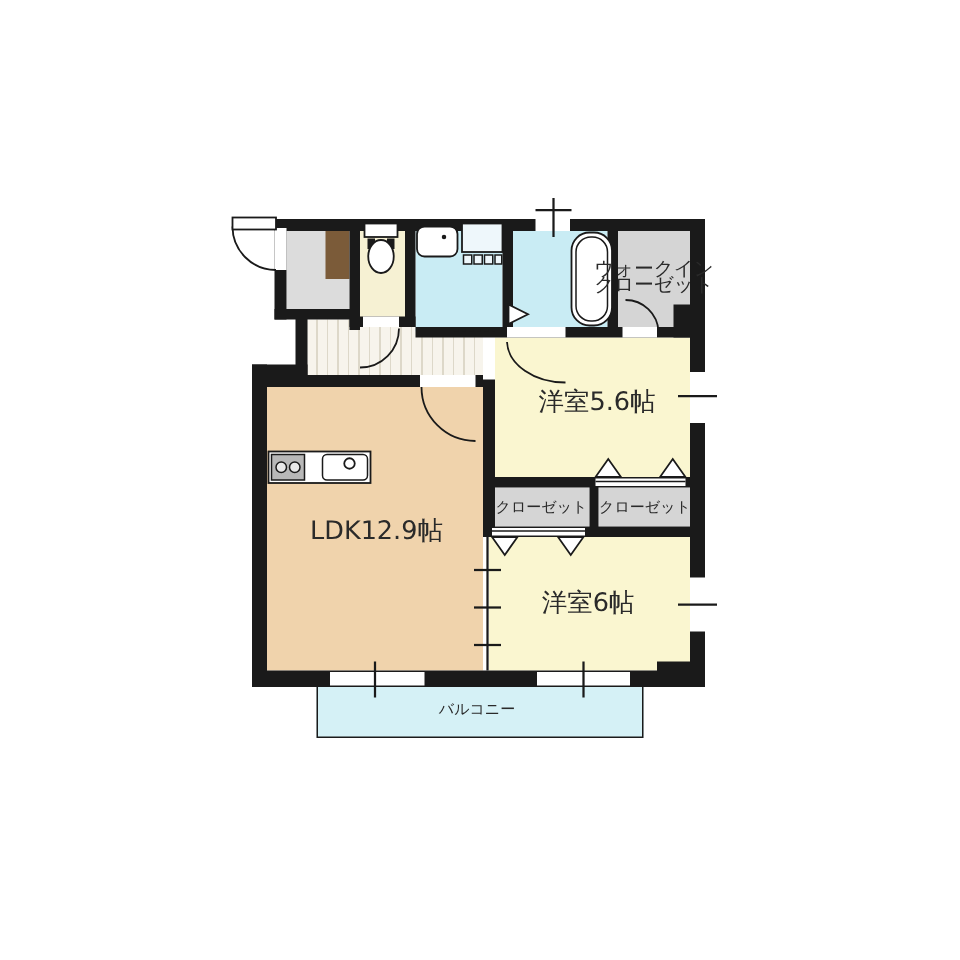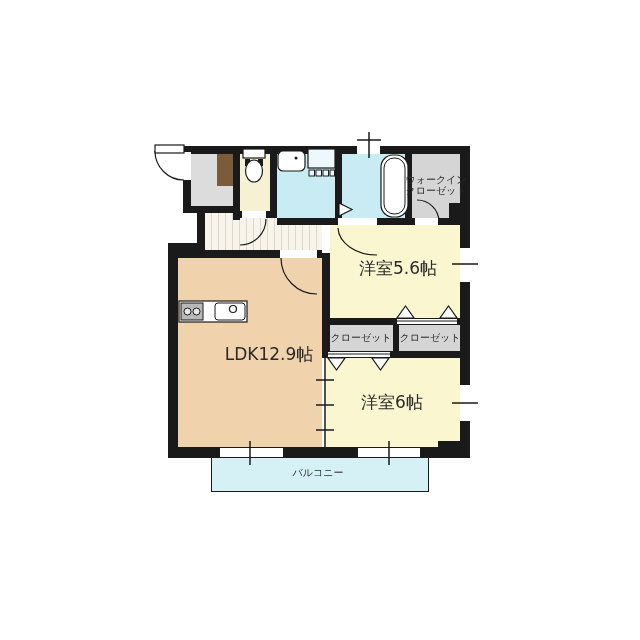--- a/index.html
+++ b/index.html
@@ -8,21 +8,21 @@
     font-family:"DejaVu Sans","Liberation Sans",sans-serif;color:#1d1d1d;
   }
   .abs{position:absolute;}
   .wall{position:absolute;background:#1a1a1a;}
   .gap{position:absolute;background:#ffffff;}
   .room-label{
     position:absolute;transform:translate(-50%,-50%);
     font-size:17px;color:#2a2a2a;white-space:nowrap;letter-spacing:0px;
   }
   .small-label{font-size:10px;}
-  .tiny-label{font-size:10px;line-height:11px;text-align:center;}
+  .tiny-label{font-size:13px;line-height:11px;text-align:center;}
   .floor-ldk{background:#f0d3ac;}
   .floor-bedroom{background:#faf6d0;}
   .floor-toilet{background:#f6f1d3;}
   .floor-water{background:#c9ecf4;}
   .floor-closet{background:#d5d5d5;}
   .floor-entry{background:#dcdcdc;}
   .floor-hall{background:repeating-linear-gradient(90deg,#f7f4ec 0 6px,#ddd8c9 6px 7px);}
   svg{position:absolute;left:0;top:0;pointer-events:none;}
 </style>
 </head>
@@ -149,21 +149,21 @@
     <g>
       <rect x="179" y="301" width="68" height="21" fill="#ffffff" stroke="#1a1a1a" stroke-width="1.2"></rect>
       <rect x="181" y="303" width="22" height="17" fill="#b8b8b8" stroke="#1a1a1a" stroke-width="1"></rect>
       <circle cx="187.5" cy="311.5" r="3.5" fill="#e8e8e8" stroke="#1a1a1a" stroke-width="1"></circle>
       <circle cx="196.5" cy="311.5" r="3.5" fill="#e8e8e8" stroke="#1a1a1a" stroke-width="1"></circle>
       <rect x="215" y="303" width="30" height="17" rx="3" fill="#ffffff" stroke="#1a1a1a" stroke-width="1"></rect>
       <circle cx="233" cy="309" r="3.5" fill="none" stroke="#1a1a1a" stroke-width="1.2"></circle>
     </g>
   </svg>
 
-  <div class="room-label" style="left:251px;top:354px;margin-left:18px;">LDK12.9帖</div>
+  <div class="room-label" style="left:251px;top:354px;">LDK12.9帖</div>
   <div class="room-label" style="left:398px;top:268px;">洋室5.6帖</div>
   <div class="room-label" style="left:392px;top:402px;">洋室6帖</div>
   <div class="room-label small-label" style="left:361px;top:338px;">クローゼット</div>
   <div class="room-label small-label" style="left:430px;top:338px;">クローゼット</div>
   <div class="room-label tiny-label" style="left:436px;top:185px;">
     <div>ウォークイン</div>
     <div>クローゼット</div>
   </div>
   <div class="room-label small-label" style="left:318px;top:473px;">バルコニー</div>
 

